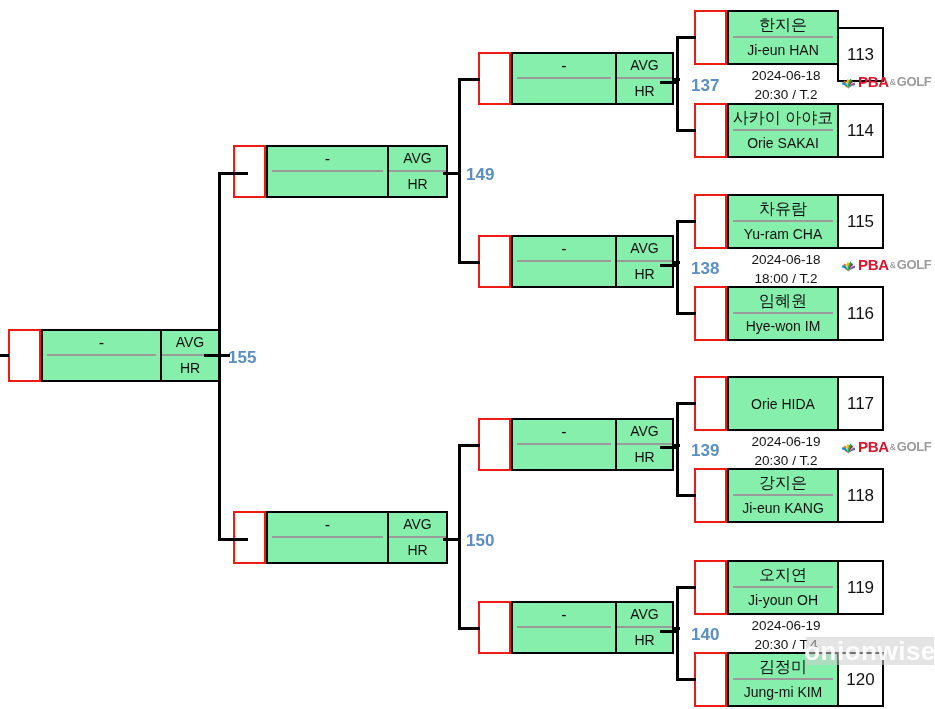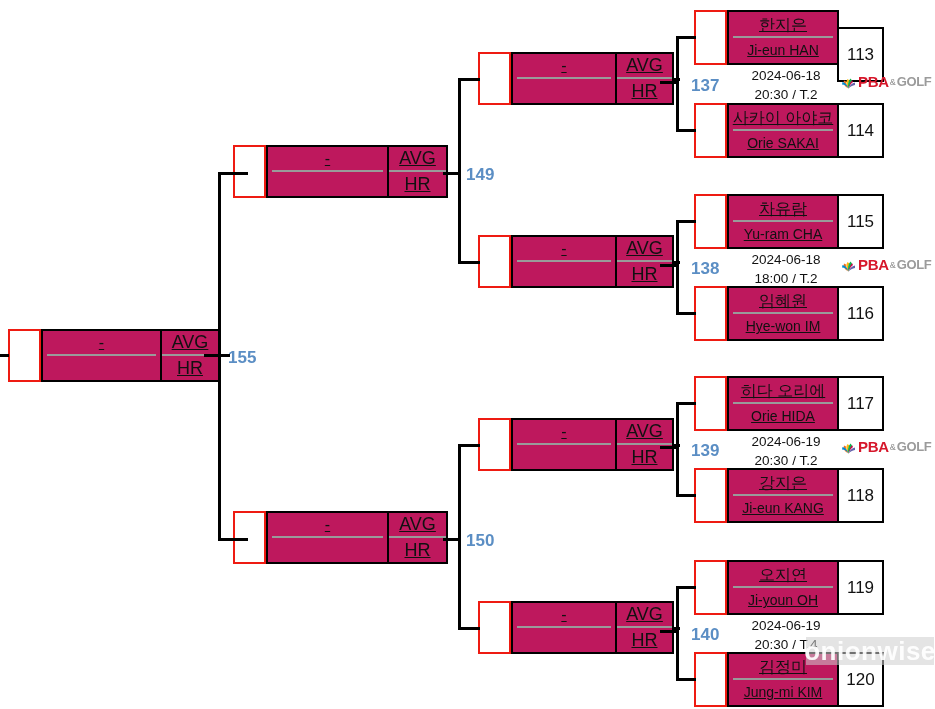--- a/index.html
+++ b/index.html
@@ -20,24 +20,23 @@
   .redcell{
     position:absolute;left:0;top:0;
     box-sizing:border-box;
     border:2px solid #ee1b12;
     background:#ffffff;
   }
   .mainbox{
     position:absolute;top:0;
     box-sizing:border-box;
     border:2px solid #000000;
-    background:#be185d;
+    background:#86efac;
     display:flex;
     flex-direction:row;
-    text-decoration:underline;
   }
   .namecol{
     flex:1 1 auto;
     display:flex;flex-direction:column;
     box-sizing:border-box;
     border-right:2px solid #000000;
     position:relative;
   }
   .statcol{
     box-sizing:border-box;
@@ -64,21 +63,21 @@
     position:absolute;top:0;
     box-sizing:border-box;
     border:2px solid #000000;
     background:#ffffff;
     display:flex;align-items:center;justify-content:center;
   }
 
   .kname{font-size:16px;line-height:1;color:#111;}
   .ename{font-size:14px;line-height:1;color:#111;}
   .num{font-size:17px;line-height:1;color:#111;}
-  .avg{font-size:18px;line-height:1;color:#111;}
+  .avg{font-size:14px;line-height:1;color:#111;}
 
   
   .meta{
     position:absolute;
     text-align:center;
     font-size:13.5px;
     line-height:19px;
     color:#111111;
     white-space:nowrap;
   }
@@ -214,21 +213,20 @@
     </svg>
     <span class="pba">PBA</span>
     <span class="amp">&amp;</span>
     <span class="golf">GOLF</span>
   </div>
 
   <div class="match" style="left:694px;top:376px;width:196px;height:55px;">
     <div class="redcell" style="width:33px;height:55px;"></div>
     <div class="mainbox" style="left:33px;width:112px;height:55px;">
       <div class="namecol" style="border-right:none;">
-        <div class="row-t kname">히다 오리에</div>
         <div class="row-b ename">Orie HIDA</div>
       </div>
     </div>
     <div class="numcell num" style="left:143px;width:47px;height:55px;">117</div>
   </div>
 
   <div class="match" style="left:694px;top:468px;width:196px;height:55px;">
     <div class="redcell" style="width:33px;height:55px;"></div>
     <div class="mainbox" style="left:33px;width:112px;height:55px;">
       <div class="namecol" style="border-right:none;">

